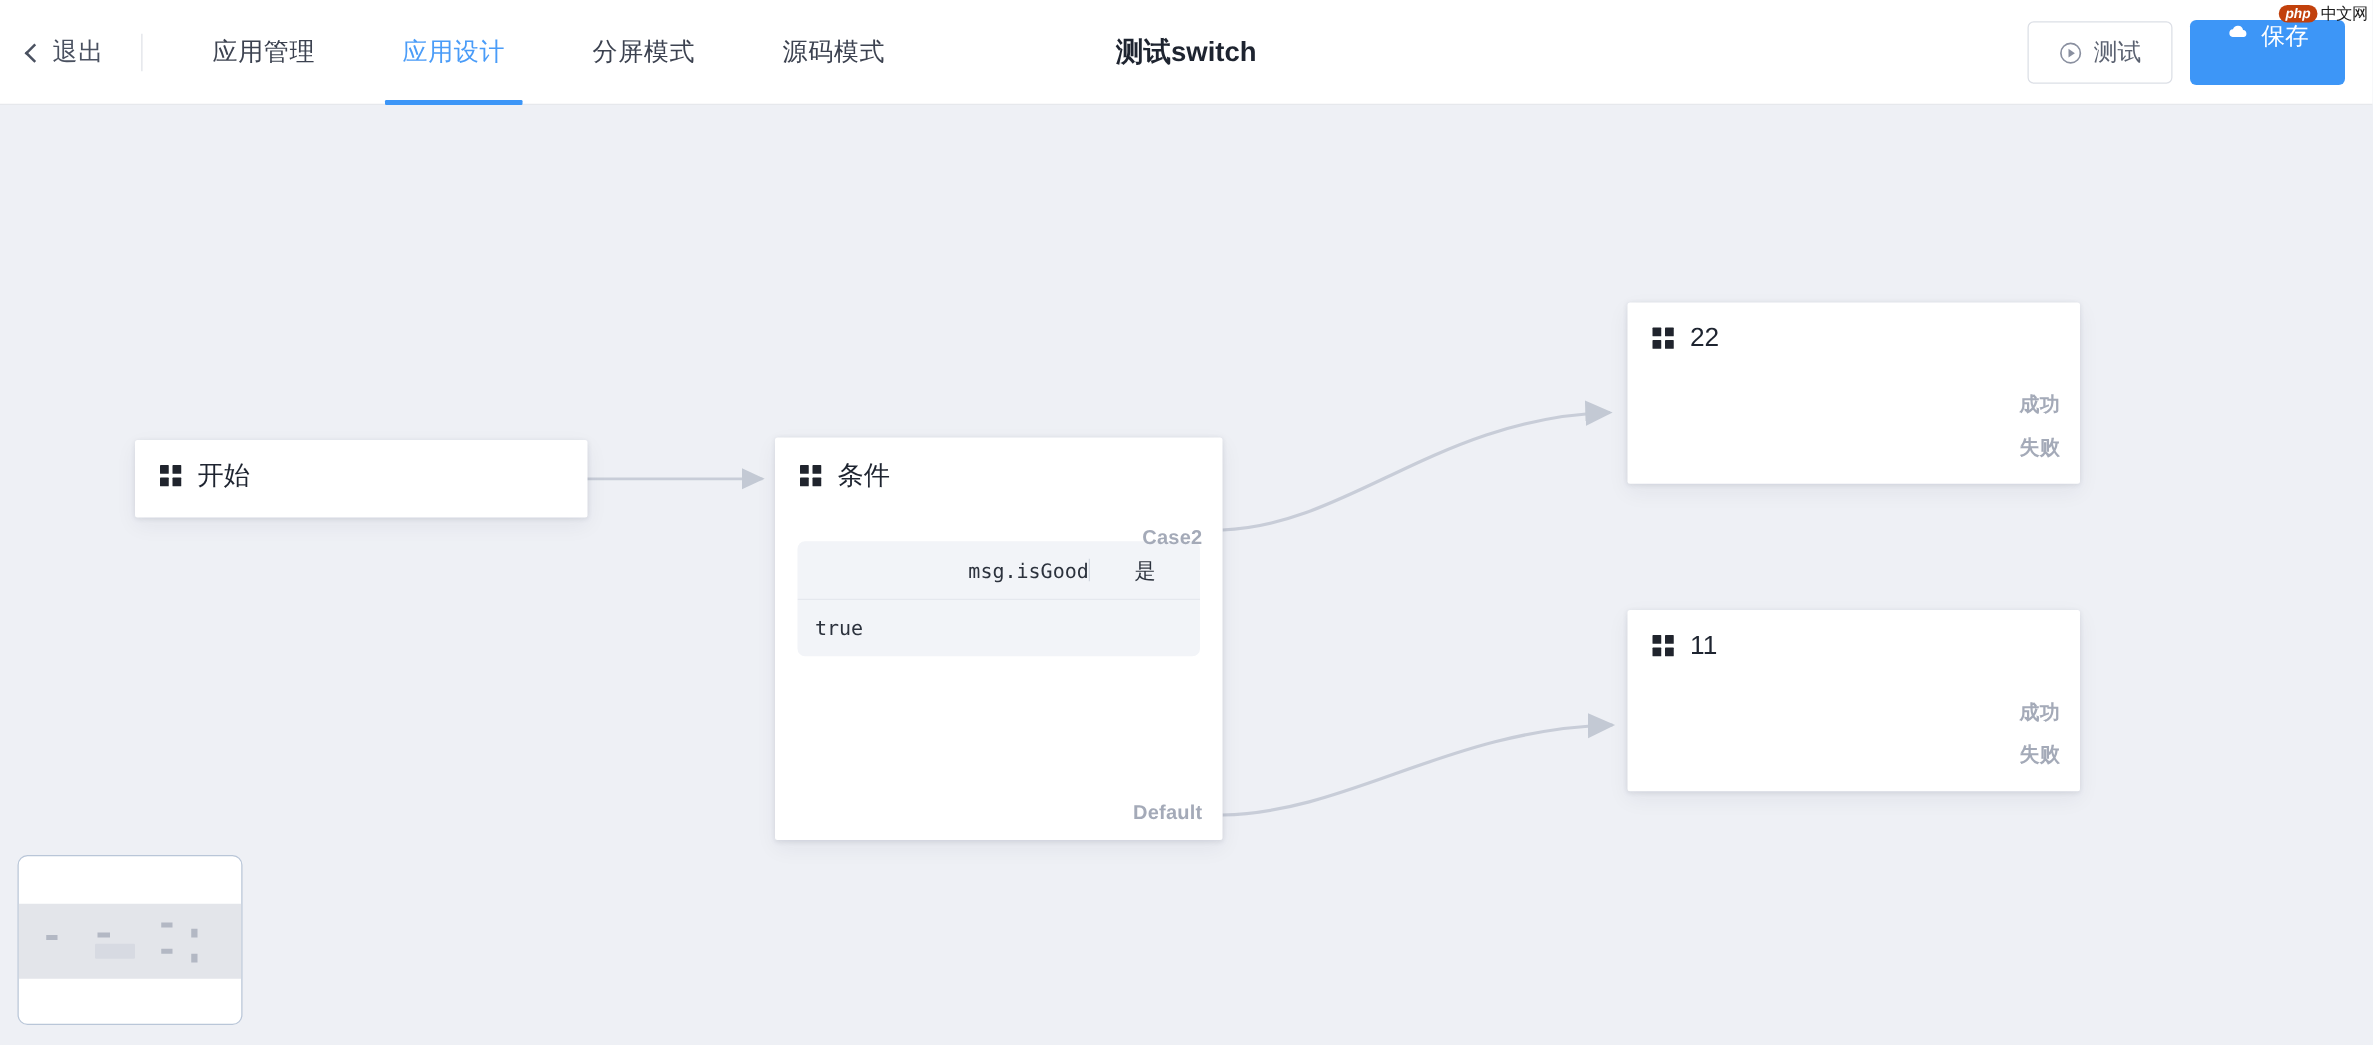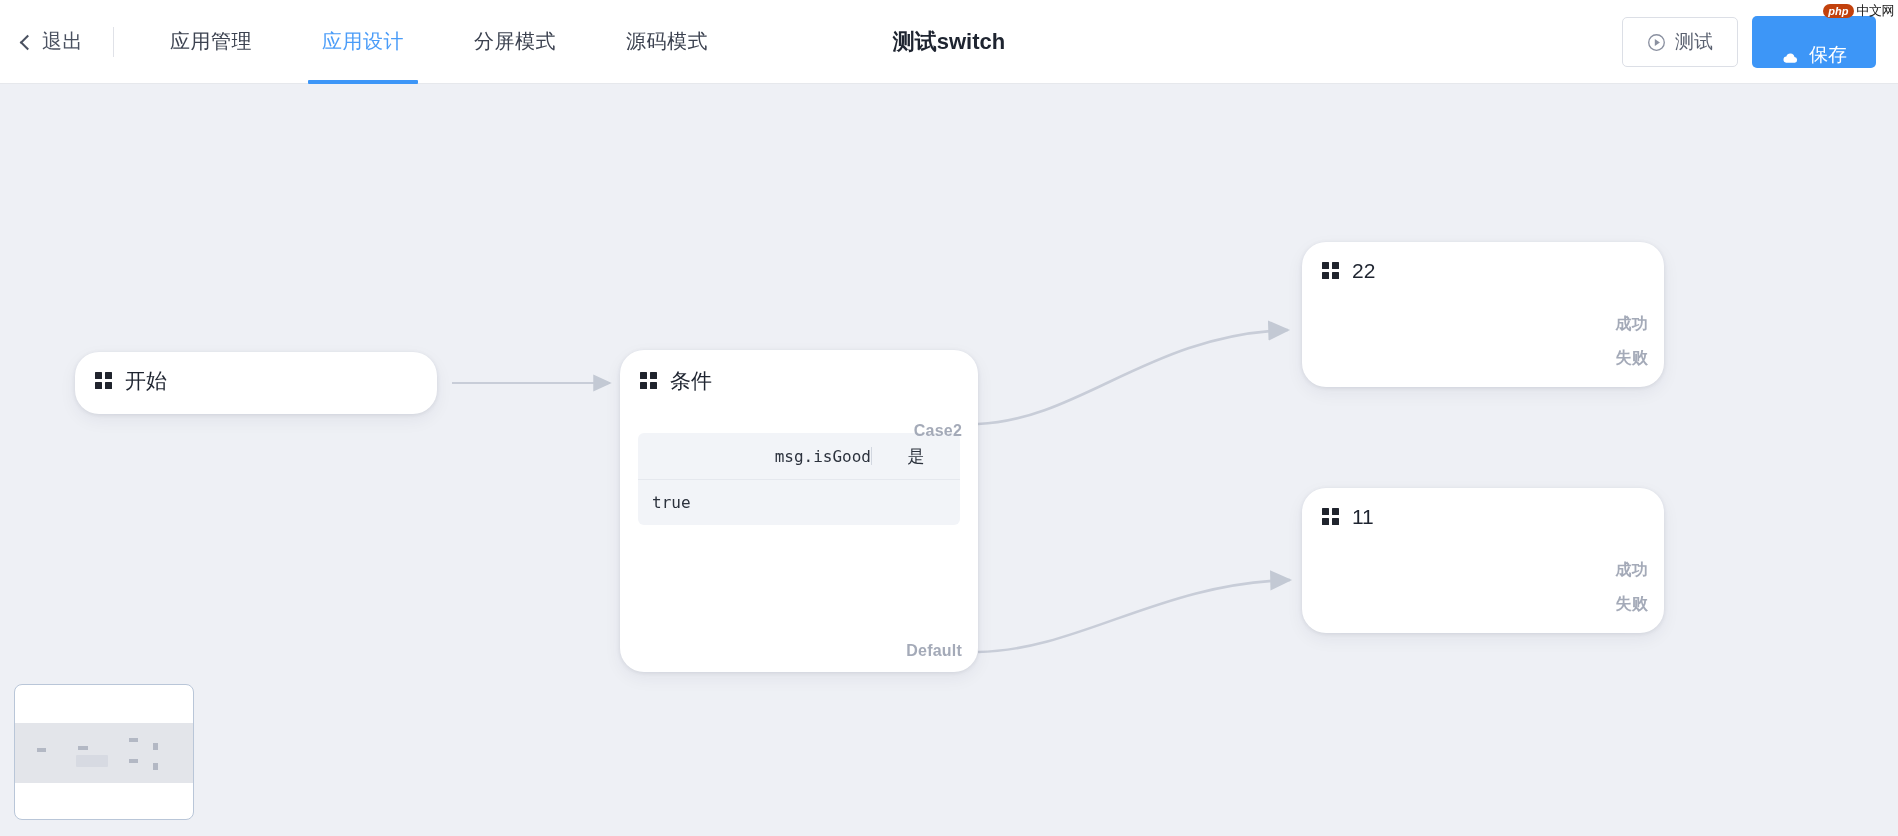--- a/index.html
+++ b/index.html
@@ -55,21 +55,21 @@
     position: absolute; right: 0; top: 0; height: 84px;
     display: flex; align-items: center; gap: 14px; padding-right: 22px;
   }
   .btn-test {
     display: flex; align-items: center; justify-content: center; gap: 9px;
     width: 116px; height: 50px;
     border: 1px solid #dcdfe6; border-radius: 5px;
     background: #fff; color: #5a6170; font-size: 19px; cursor: pointer;
   }
   .btn-save {
-    display: flex; align-items: flex-end; justify-content: center; gap: 9px;
+    display: flex; align-items: flex-start; justify-content: center; gap: 9px;
     width: 124px; height: 52px;
     border-radius: 5px; background: #3d96f7; color: #fff;
     font-size: 19px; cursor: pointer;
   }
   .ico { display: inline-flex; align-items: center; justify-content: center; }
 
   .watermark {
     position: absolute; right: 4px; top: 2px;
     display: flex; align-items: center; gap: 3px;
     pointer-events: none; z-index: 40;
@@ -85,21 +85,21 @@
   .canvas {
     position: absolute; top: 84px; left: 0;
     width: 1898px; height: 752px; background: #eef0f5;
     overflow: hidden;
   }
   .edges { position: absolute; top: 0; left: 0; width: 1898px; height: 752px; }
 
   .node {
     position: absolute;
     background: #ffffff;
-    border-radius: 24px;
+    border-radius: 2px;
     box-shadow: 0 1px 4px rgba(32,42,64,.10), 0 6px 18px rgba(32,42,64,.06);
   }
   .node-head {
     display: flex; align-items: center; gap: 13px;
     padding: 16px 20px 0 20px;
   }
   .grid-icon {
     display: grid; width: 17px; height: 17px;
     grid-template-columns: 7px 7px; grid-template-rows: 7px 7px;
     gap: 3px; flex: none;
@@ -201,21 +201,21 @@
       </marker>
     </defs>
 
     <path d="M452,299 L610,299" stroke="#c8cdd8" stroke-width="2.2" fill="none" marker-end="url(#ah)"></path>
 
     <path d="M978,340 C1080,336 1150,250 1288,246" stroke="#c8cdd8" stroke-width="2.6" fill="none" marker-end="url(#ah)"></path>
 
     <path d="M978,568 C1080,566 1160,499 1290,496" stroke="#c8cdd8" stroke-width="2.6" fill="none" marker-end="url(#ah)"></path>
   </svg>
 
-  <div class="node" style="left:75px; top:268px; width:362px; height:62px;">
+  <div class="node" style="left:108px; top:268px; width:362px; height:62px;">
     <div class="node-head" style="padding-top:18px;">
       <span class="grid-icon">
           <i></i>
           <i></i>
           <i></i>
           <i></i>
         </span>
       <span class="node-title">开始</span>
     </div>
   </div>

